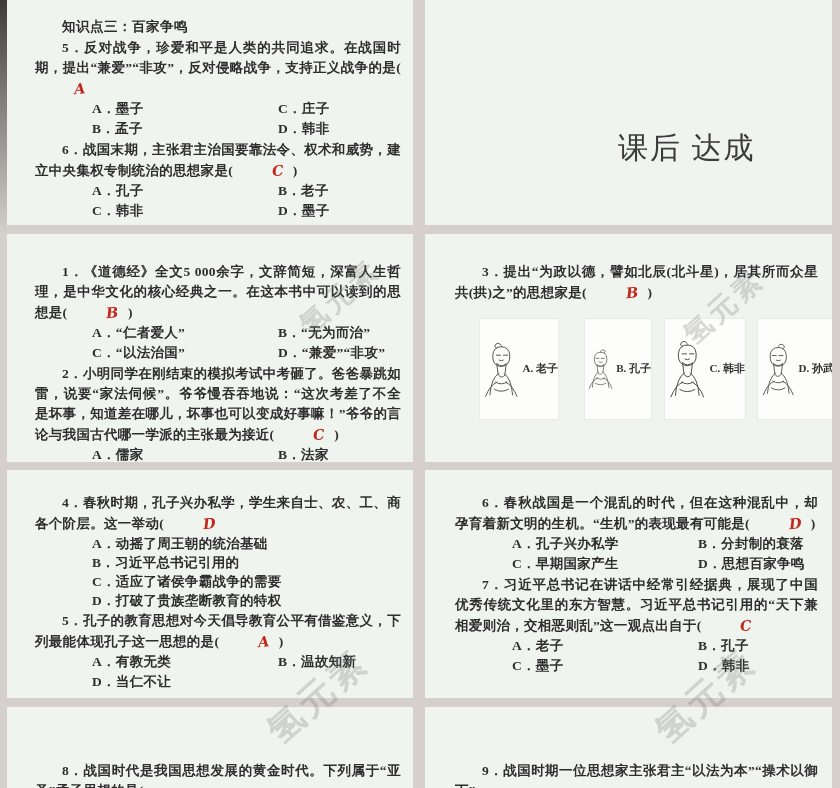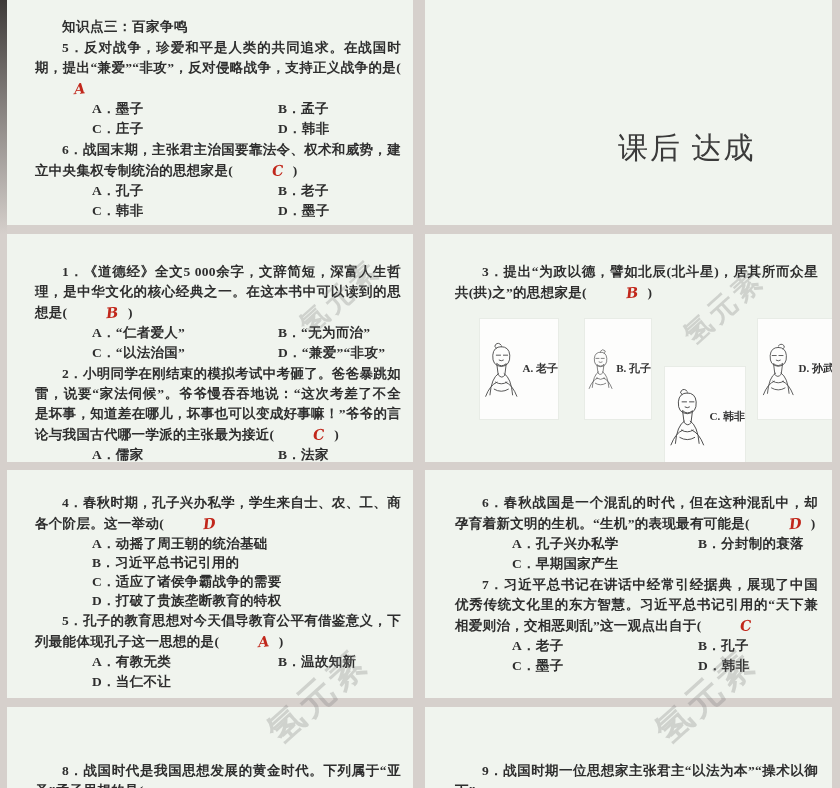--- a/index.html
+++ b/index.html
@@ -115,22 +115,22 @@
 <div class="page">
 
   <div class="vignette"></div>
 
   <div class="panel p-r1l">
       <div class="kp-header">知识点三：百家争鸣</div>
       <div class="question">
         <p class="stem">5．反对战争，珍爱和平是人类的共同追求。在战国时期，提出“兼爱”“非攻”，反对侵略战争，支持正义战争的是(<span class="ans">A</span></p>
         <div class="opts2">
           <div class="opt">A．墨子</div>
+          <div class="opt">C．庄子</div>
           <div class="opt">B．孟子</div>
-          <div class="opt">C．庄子</div>
           <div class="opt">D．韩非</div>
         </div>
       </div>
       <div class="question">
         <p class="stem">6．战国末期，主张君主治国要靠法令、权术和威势，建立中央集权专制统治的思想家是(<span class="ans">C</span>)</p>
         <div class="opts2">
           <div class="opt">A．孔子</div>
           <div class="opt">B．老子</div>
           <div class="opt">C．韩非</div>
           <div class="opt">D．墨子</div>
@@ -183,21 +183,21 @@
               <path d="M30 8 q-11 0 -12 12 q-1 15 12 16 q13 -1 12 -16 q-1 -12 -12 -12"></path>
               <path d="M23 20 l6 0 M33 20 l6 0"></path>
               <path d="M27 27 q3 2 6 0"></path>
               <path d="M24 32 q6 6 13 0 l-2 16 q-4 6 -9 0 z"></path>
               <path d="M14 76 q2 -24 12 -30 M46 76 q-2 -24 -12 -30"></path>
               <path d="M8 78 q6 -16 16 -20 M52 78 q-6 -16 -16 -20"></path>
               <path d="M22 58 q8 5 16 0 M20 68 q10 6 20 0"></path>
             </svg>
             <div class="figure-label">B. 孔子</div>
           </div>
-          <div class="figure-box" style="left: 210px; width: 80px; margin-top: 48px;">
+          <div class="figure-box" style="left: 210px; width: 80px;">
             <svg viewBox="0 0 60 80" fill="none" stroke="#4a4a4a" stroke-width="1.3" stroke-linecap="round">
               <path d="M30 6 q-4 -5 -8 -1 q-3 3 1 5"></path>
               <path d="M30 8 q-11 0 -12 12 q-1 15 12 16 q13 -1 12 -16 q-1 -12 -12 -12"></path>
               <path d="M23 20 l6 0 M33 20 l6 0"></path>
               <path d="M27 27 q3 2 6 0"></path>
               <path d="M24 32 q6 6 13 0 l-2 16 q-4 6 -9 0 z"></path>
               <path d="M14 76 q2 -24 12 -30 M46 76 q-2 -24 -12 -30"></path>
               <path d="M8 78 q6 -16 16 -20 M52 78 q-6 -16 -16 -20"></path>
               <path d="M22 58 q8 5 16 0 M20 68 q10 6 20 0"></path>
             </svg>
@@ -238,20 +238,21 @@
         </div>
       </div>
     </div>
   <div class="panel p-r3r">
       <div class="question">
         <p class="stem">6．春秋战国是一个混乱的时代，但在这种混乱中，却孕育着新文明的生机。“生机”的表现最有可能是(<span class="ans">D</span>)</p>
         <div class="opts2">
           <div class="opt">A．孔子兴办私学</div>
           <div class="opt">B．分封制的衰落</div>
           <div class="opt">C．早期国家产生</div>
+          <div class="opt">D．思想百家争鸣</div>
         </div>
       </div>
       <div class="question">
         <p class="stem">7．习近平总书记在讲话中经常引经据典，展现了中国优秀传统文化里的东方智慧。习近平总书记引用的“天下兼相爱则治，交相恶则乱”这一观点出自于(<span class="ans">C</span></p>
         <div class="opts2">
           <div class="opt">A．老子</div>
           <div class="opt">B．孔子</div>
           <div class="opt">C．墨子</div>
           <div class="opt">D．韩非</div>
         </div>

